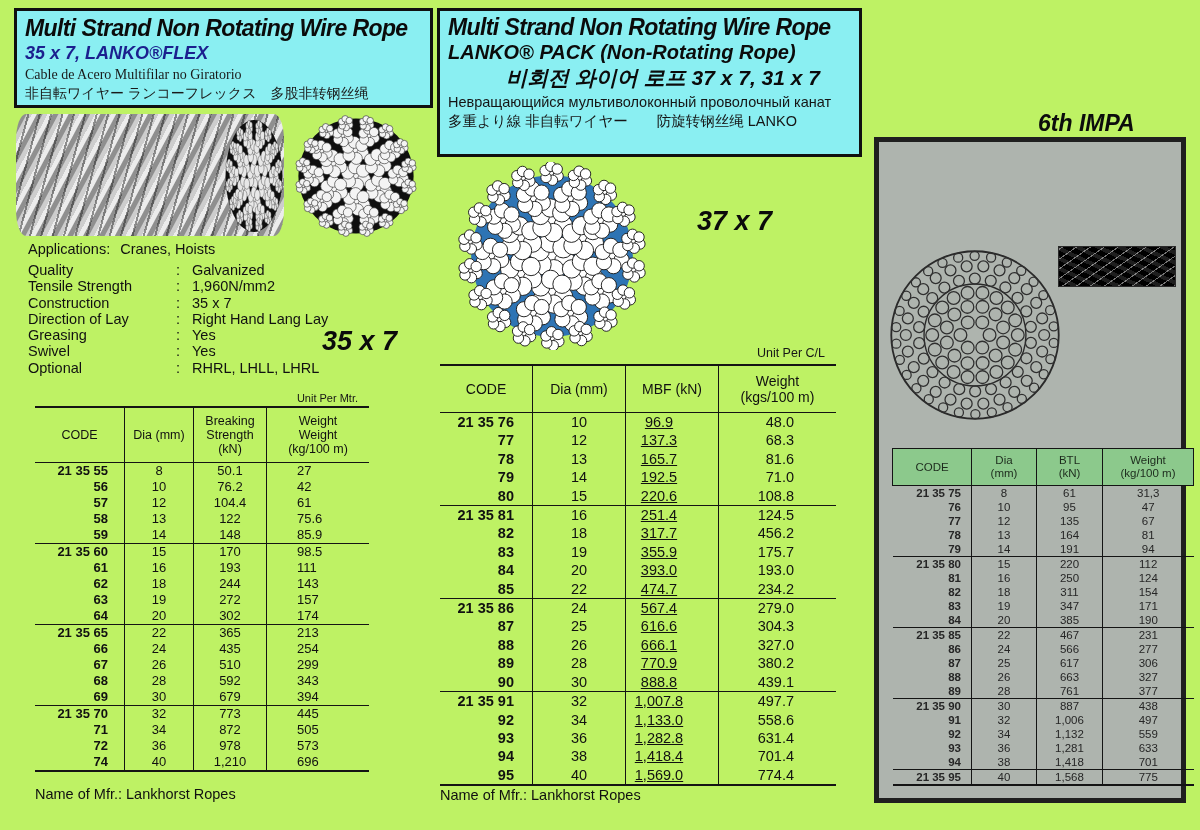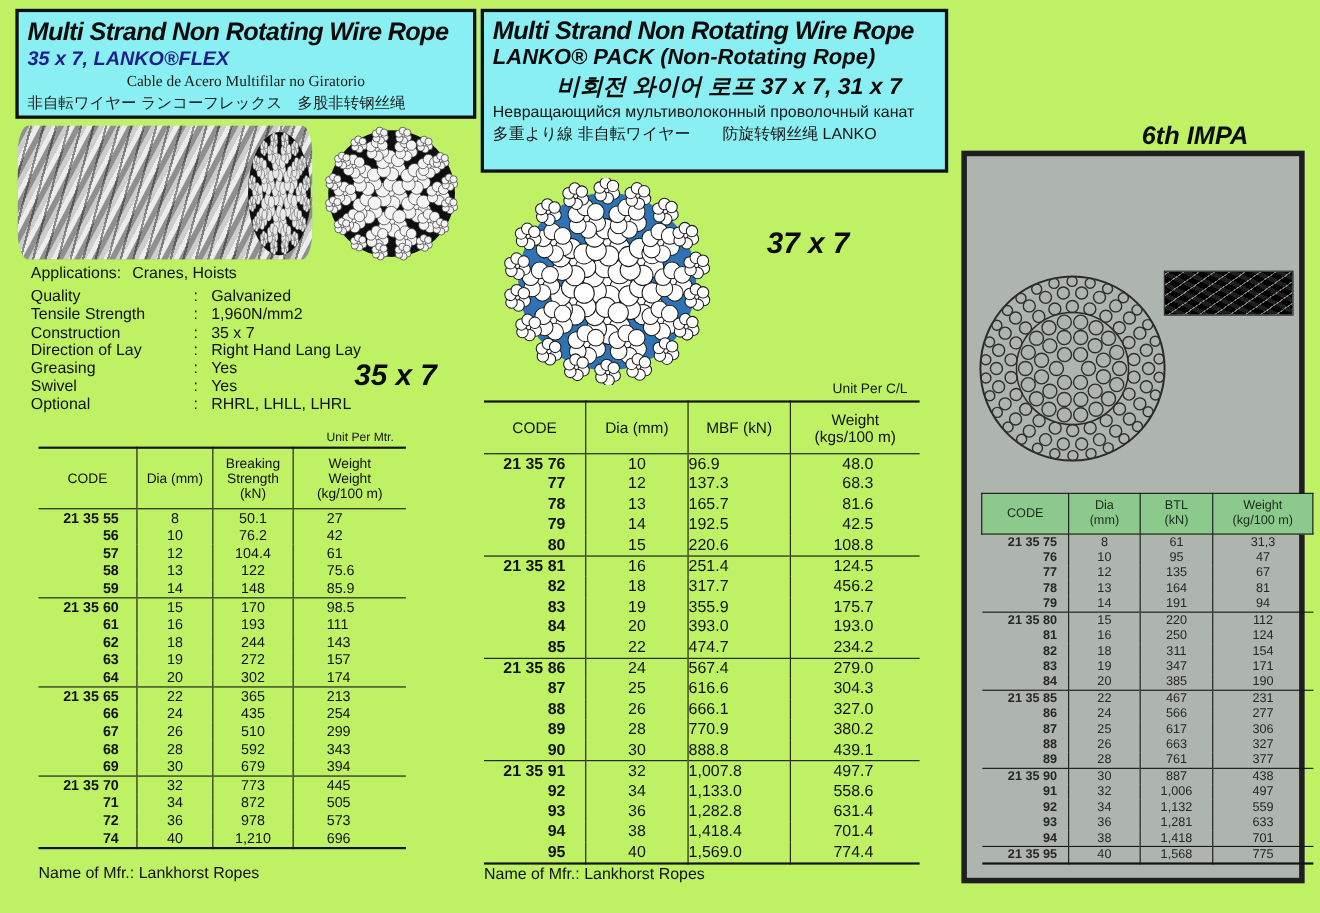--- a/index.html
+++ b/index.html
@@ -5,21 +5,21 @@
   html,body{margin:0;padding:0;background:#e9e9e9;}
   .page{position:relative;width:1200px;height:830px;background:#bef264;overflow:hidden;
         font-family:"Liberation Sans","DejaVu Sans",sans-serif;color:#111;}
   
   .cyan-box{position:absolute;background:#8aeff2;border:3px solid #101010;box-sizing:border-box;}
   .lh{left:14px;top:8px;width:419px;height:100px;padding:4px 8px;}
   .mh{left:437px;top:8px;width:425px;height:149px;padding:3px 8px;}
   .t-main{font-size:23px;font-weight:bold;font-style:italic;letter-spacing:-0.6px;white-space:nowrap;color:#0b0b0b;}
   .t-sub-navy{font-size:18px;font-weight:bold;font-style:italic;color:#1b1f8e;margin-top:1px;}
   .t-sub-blk{font-size:20px;font-weight:bold;font-style:italic;color:#0b0b0b;margin-top:0;}
-  .t-serif{font-family:"Liberation Serif","DejaVu Serif",serif;font-size:14px;margin-top:3px;color:#1a1a1a;text-align:center;}
+  .t-serif{font-family:"Liberation Serif","DejaVu Serif",serif;font-size:14px;margin-top:3px;color:#1a1a1a;}
   .t-cjk{font-size:14px;margin-top:2px;color:#1a1a1a;}
   .t-kr{font-size:21px;font-weight:bold;font-style:italic;padding-left:58px;white-space:nowrap;color:#0b0b0b;}
   .t-small{font-size:14.5px;margin-top:2px;color:#151515;}
   
   .rope3d{position:absolute;left:16px;top:114px;width:268px;height:122px;border-radius:10px/26px;
     background:
       repeating-linear-gradient(105deg, rgba(25,25,25,.45) 0 2px, rgba(255,255,255,0) 2px 11px),
       repeating-linear-gradient(118deg, #ececec 0 4px, #8f8f8f 5px 9px, #cdcdcd 10px 14px),
       linear-gradient(#d6d6d6,#767676);}
   .cs{position:absolute;}
@@ -65,21 +65,21 @@
   .mid-tbl{position:absolute;left:440px;top:364px;}
   .mid-tbl table{width:385px;font-size:14.5px;}
   .mid-tbl th{font-size:14px;line-height:16px;height:44px;}
   .mid-tbl th:nth-child(1){width:90px;}
   .mid-tbl th:nth-child(2){width:90px;}
   .mid-tbl th:nth-child(3){width:90px;}
   .mid-tbl th:nth-child(4){width:115px;}
   .mid-tbl td{height:18.4px;line-height:18.4px;padding:0;}
   .mid-tbl td.c0{padding-right:18px;}
   .mid-tbl td.c1{text-align:center;}
-  .mid-tbl td.c2{text-align:left;padding-right:26px;}
+  .mid-tbl td.c2{text-align:center;padding-right:26px;text-decoration:underline;}
   .mid-tbl td.c3{text-align:right;padding-right:42px;}
   .unit-mid{left:440px;top:346px;width:385px;font-size:12.5px;}
   .mfr-mid{left:440px;top:787px;}
   
   .impa{position:absolute;left:1038px;top:110px;font-size:23px;font-weight:bold;font-style:italic;color:#0c0c0c;}
   .gray-panel{position:absolute;left:874px;top:137px;width:312px;height:666px;background:#aeb4ae;
               border:5px solid #1f1f1f;box-sizing:border-box;}
   .r-title{position:absolute;left:888px;top:152px;width:290px;font-size:24px;font-weight:bold;font-style:italic;
            line-height:34px;color:#0e0e0e;white-space:pre;}
   .r-tbl{position:absolute;left:892px;top:448px;}
@@ -1033,21 +1033,21 @@
           <tr>
             <td class="c0">78</td>
             <td class="c1">13</td>
             <td class="c2">165.7</td>
             <td class="c3">81.6</td>
           </tr>
           <tr>
             <td class="c0">79</td>
             <td class="c1">14</td>
             <td class="c2">192.5</td>
-            <td class="c3">42.5</td>
+            <td class="c3">71.0</td>
           </tr>
           <tr>
             <td class="c0">80</td>
             <td class="c1">15</td>
             <td class="c2">220.6</td>
             <td class="c3">108.8</td>
           </tr>
           <tr class="gfirst">
             <td class="c0">21 35 81</td>
             <td class="c1">16</td>

